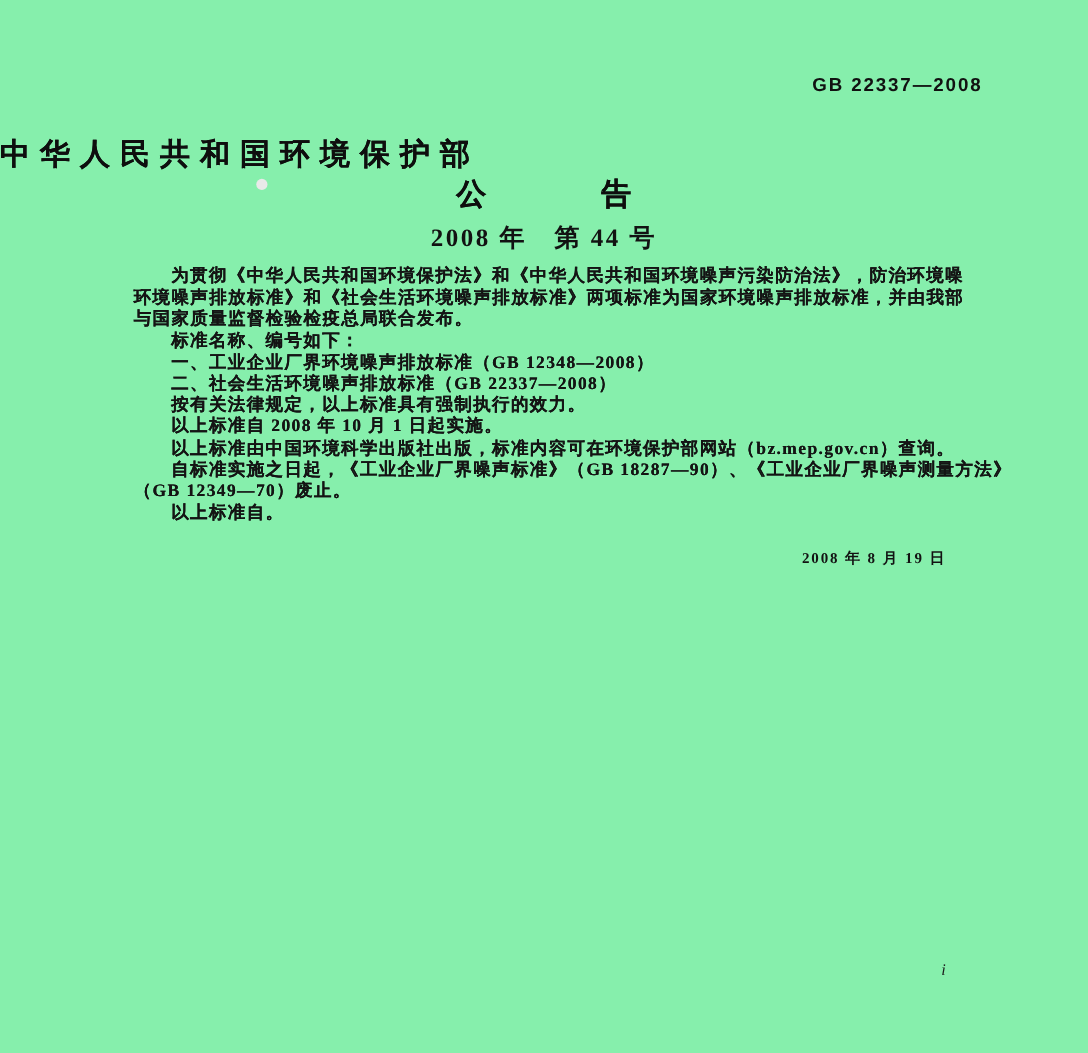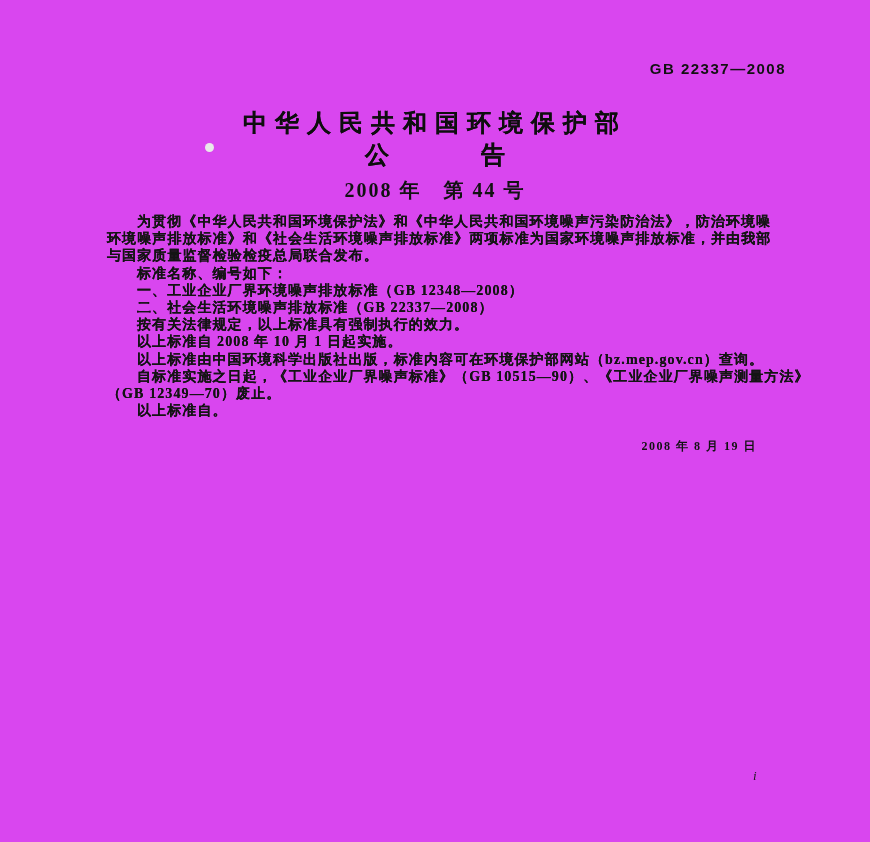--- a/index.html
+++ b/index.html
@@ -4,41 +4,41 @@
 <style>
   html, body {
     margin: 0;
     padding: 0;
     background: #ffffff;
   }
   .page {
     position: relative;
     width: 870px;
     height: 842px;
-    background: #d946ef;
+    background: #86efac;
     overflow: hidden;
     font-family: "Liberation Serif", "DejaVu Serif", serif;
     color: #151515;
   }
   .std-code {
     position: absolute;
     top: 60px;
     right: 84px;
     font-family: "Liberation Sans", "DejaVu Sans", sans-serif;
     font-weight: 700;
     font-size: 15px;
     letter-spacing: 1.5px;
     color: #111;
   }
   .title-main {
     position: absolute;
     top: 107px;
     left: 0;
     width: 100%;
-    text-align: center;
+    text-align: left;
     font-family: "Liberation Sans", "DejaVu Sans", sans-serif;
     font-weight: 700;
     font-size: 24px;
     letter-spacing: 8px;
     color: #0e0e0e;
     text-shadow: 0 0 0.5px #0e0e0e;
   }
   .title-sub {
     position: absolute;
     top: 139px;
@@ -131,21 +131,21 @@
   <div class="body-block">
     <div class="line indent">为贯彻《中华人民共和国环境保护法》和《中华人民共和国环境噪声污染防治法》，防治环境噪</div>
     <div class="line">环境噪声排放标准》和《社会生活环境噪声排放标准》两项标准为国家环境噪声排放标准，并由我部</div>
     <div class="line">与国家质量监督检验检疫总局联合发布。</div>
     <div class="line indent">标准名称、编号如下：</div>
     <div class="line indent">一、工业企业厂界环境噪声排放标准（GB 12348—2008）</div>
     <div class="line indent">二、社会生活环境噪声排放标准（GB 22337—2008）</div>
     <div class="line indent">按有关法律规定，以上标准具有强制执行的效力。</div>
     <div class="line indent">以上标准自 2008 年 10 月 1 日起实施。</div>
     <div class="line indent">以上标准由中国环境科学出版社出版，标准内容可在环境保护部网站（bz.mep.gov.cn）查询。</div>
-    <div class="line indent">自标准实施之日起，《工业企业厂界噪声标准》（GB 10515—90）、《工业企业厂界噪声测量方法》</div>
+    <div class="line indent">自标准实施之日起，《工业企业厂界噪声标准》（GB 18287—90）、《工业企业厂界噪声测量方法》</div>
     <div class="line">（GB 12349—70）废止。</div>
     <div class="line indent">以上标准自。</div>
   </div>
 
   <div class="date-line">2008 年 8 月 19 日</div>
 
   <div class="page-number">i</div>
 
 </div>
 

